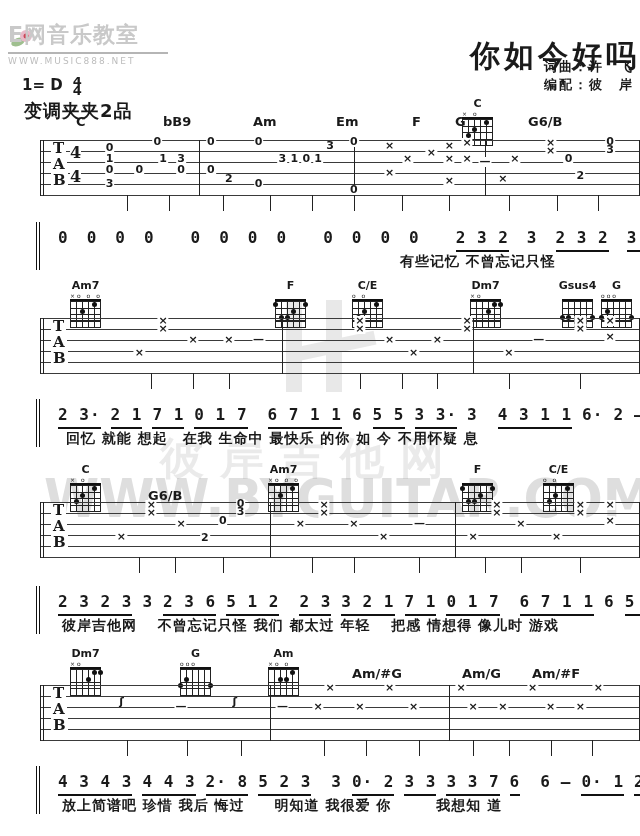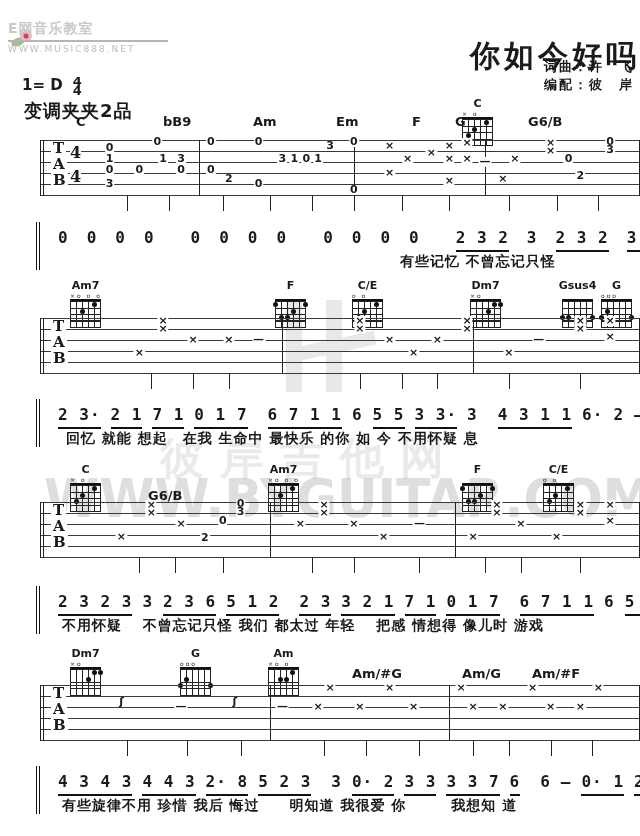--- a/index.html
+++ b/index.html
@@ -2,21 +2,21 @@
 <html><head>
 <meta charset="utf-8">
 <style>
   html,body{margin:0;padding:0;background:#888;}
   .page{position:relative;width:640px;height:836px;background:#ffffff;overflow:hidden;
         font-family:"DejaVu Sans","Liberation Sans",sans-serif;color:#1a1a1a;}
   
   .promo{position:absolute;left:8px;top:7px;font-size:13px;font-weight:700;color:#cc1111;white-space:nowrap;}
   .promo .url{font-family:"DejaVu Serif",serif;font-weight:700;}
   .sitelogo{position:absolute;left:8px;top:20px;width:160px;}
-  .sitelogo .big{font-size:14px;color:#c9c9c9;font-weight:700;letter-spacing:1px;white-space:nowrap;}
+  .sitelogo .big{font-size:22px;color:#c9c9c9;font-weight:700;letter-spacing:1px;white-space:nowrap;}
   .sitelogo .rule{height:2px;background:#b5b5b5;margin:2px 0 2px 0;}
   .sitelogo .small{font-size:9px;color:#bdbdbd;letter-spacing:2px;}
   .flower{position:absolute;left:10px;top:26px;}
   .title{position:absolute;left:35px;right:0;top:36px;text-align:right;font-size:30px;font-weight:900;letter-spacing:4px;}
   .subtitle{position:absolute;left:35px;right:0;top:76px;text-align:center;font-size:16px;font-weight:700;letter-spacing:2px;}
   .credit{position:absolute;right:6px;font-size:13px;font-weight:700;letter-spacing:2px;}
   .keyline{position:absolute;left:22px;top:76px;font-size:15px;font-weight:700;}
   .frac{display:inline-block;vertical-align:middle;margin-left:10px;text-align:center;line-height:9px;font-size:13px;font-weight:700;}
   .frac b{display:block;}
   .capo{position:absolute;left:24px;top:99px;font-size:18px;font-weight:900;letter-spacing:1px;}
@@ -344,21 +344,21 @@
         <span class="mtk u">3 2 1</span>
         <span class="mtk u">7 1</span>
         <span class="mtk u">0 1 7</span>
         <span class="mbar"></span>
         <span class="mtk u">6 7 1 1</span>
         <span class="mtk">6</span>
         <span class="mtk u">5 5</span>
         <span class="mbar"></span>
       </div>
       <i class="mbracket" style="top: 586px;"></i>
-      <div class="lyric" style="left: 62px; top: 617px;">不用怀疑　 不曾忘记只怪 我们 都太过 年轻　 把感 情想得 像儿时 游戏</div>
+      <div class="lyric" style="left: 62px; top: 617px;">彼岸吉他网　 不曾忘记只怪 我们 都太过 年轻　 把感 情想得 像儿时 游戏</div>
       <div class="diagram" style="left: 70px; top: 642px;"><div class="dg-label">Dm7</div><div class="dg-top">×o</div><div class="dg-grid">
           <i class="dg-dot" style="left: 16px; top: 7.5px;"></i>
           <i class="dg-dot" style="left: 22px; top: 1px;"></i>
           <i class="dg-dot" style="left: 28px; top: 1px;"></i>
         </div></div>
       <div class="diagram" style="left: 180px; top: 642px;"><div class="dg-label">G</div><div class="dg-top">ooo</div><div class="dg-grid">
           <i class="dg-dot" style="left: -2px; top: 14px;"></i>
           <i class="dg-dot" style="left: 4px; top: 7.5px;"></i>
           <i class="dg-dot" style="left: 28px; top: 14px;"></i>
         </div></div>
@@ -415,16 +415,16 @@
         <span class="mtk u">3 3</span>
         <span class="mtk u">3 3 7</span>
         <span class="mtk u">6</span>
         <span class="mbar"></span>
         <span class="mtk">6</span>
         <span class="mtk">—</span>
         <span class="mtk u">0· 1</span>
         <span class="mtk u">2 1</span>
       </div>
       <i class="mbracket" style="top: 766px;"></i>
-      <div class="lyric" style="left: 62px; top: 797px;">有些旋律不用 珍惜 我后 悔过　　明知道 我很爱 你　　　我想知 道</div>
+      <div class="lyric" style="left: 62px; top: 797px;">放上简谱吧 珍惜 我后 悔过　　明知道 我很爱 你　　　我想知 道</div>
     </div>
 
 </div>
 
 </body></html>

